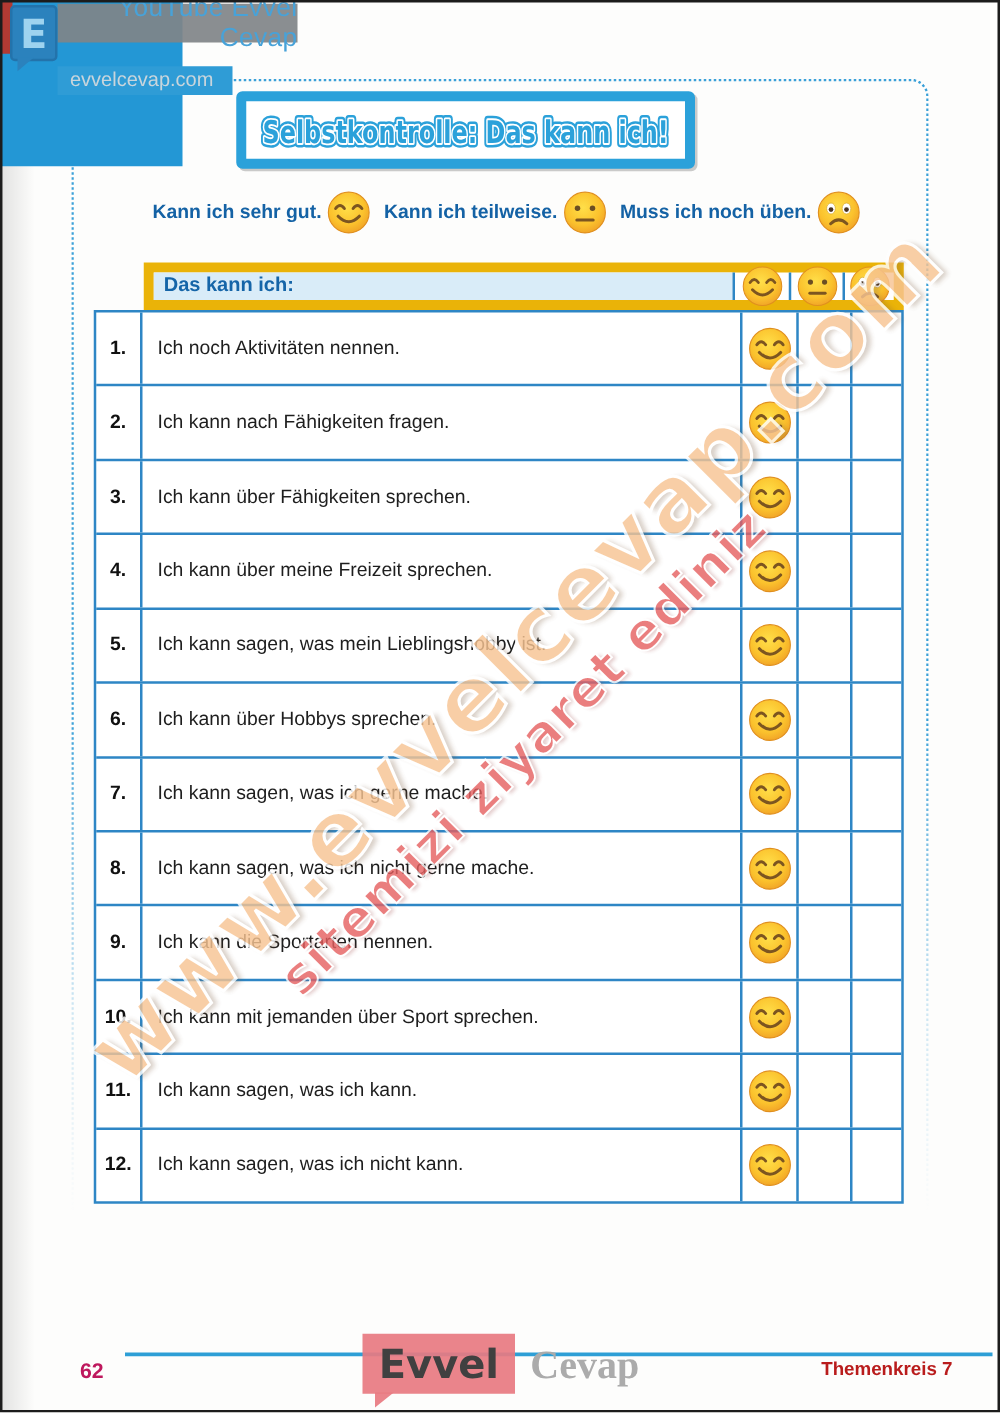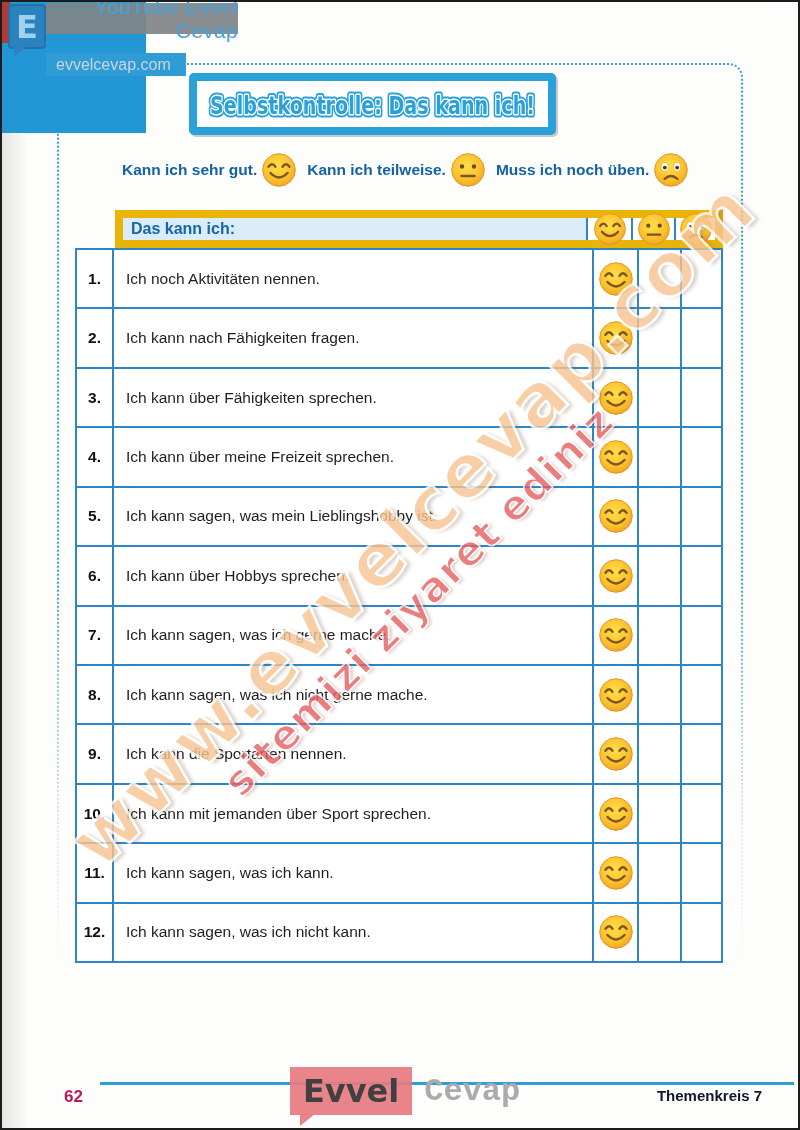--- a/index.html
+++ b/index.html
@@ -81,23 +81,23 @@
 
   
   .footer-line { position:absolute; left:100px; top:1082px; width:694px; height:3px; background:#2e9fd6; z-index:2; }
   .page-num { position:absolute; left:64px; top:1087px; font-size:17px; font-weight:bold; color:#be185d; z-index:3; }
   .footer-logo { position:absolute; left:290px; top:1066px; height:50px; display:flex; align-items:center; z-index:7; }
   .evvel-box { position:relative; background:rgba(232,122,129,0.92); color:#404040;
     font-size:32px; font-weight:bold; padding:5px 13px; font-family:"DejaVu Sans",sans-serif; }
   .evvel-box::after { content:""; position:absolute; left:10px; bottom:-11px;
     border-top:12px solid rgba(232,122,129,0.92); border-right:15px solid transparent; }
   .cevap-text { color:#ababab; font-size:32px; font-weight:bold; margin-left:12px;
-    font-family:Liberation Mono, monospace; }
+    font-family:Liberation Serif, serif; }
   .section-label { position:absolute; left:648px; top:1087px; width:114px; text-align:right;
-    font-size:15px; font-weight:bold; color:#0f172a; z-index:3; }
+    font-size:15px; font-weight:bold; color:#b91c1c; z-index:3; }
 
   .defs-hidden { position:absolute; width:0; height:0; }
 </style>
 </head>
 <body>
 
 <svg class="defs-hidden" aria-hidden="true">
   <defs>
     <radialGradient id="gFace" cx="45%" cy="38%" r="68%">
       <stop offset="0%" stop-color="#ffdf49"></stop>

